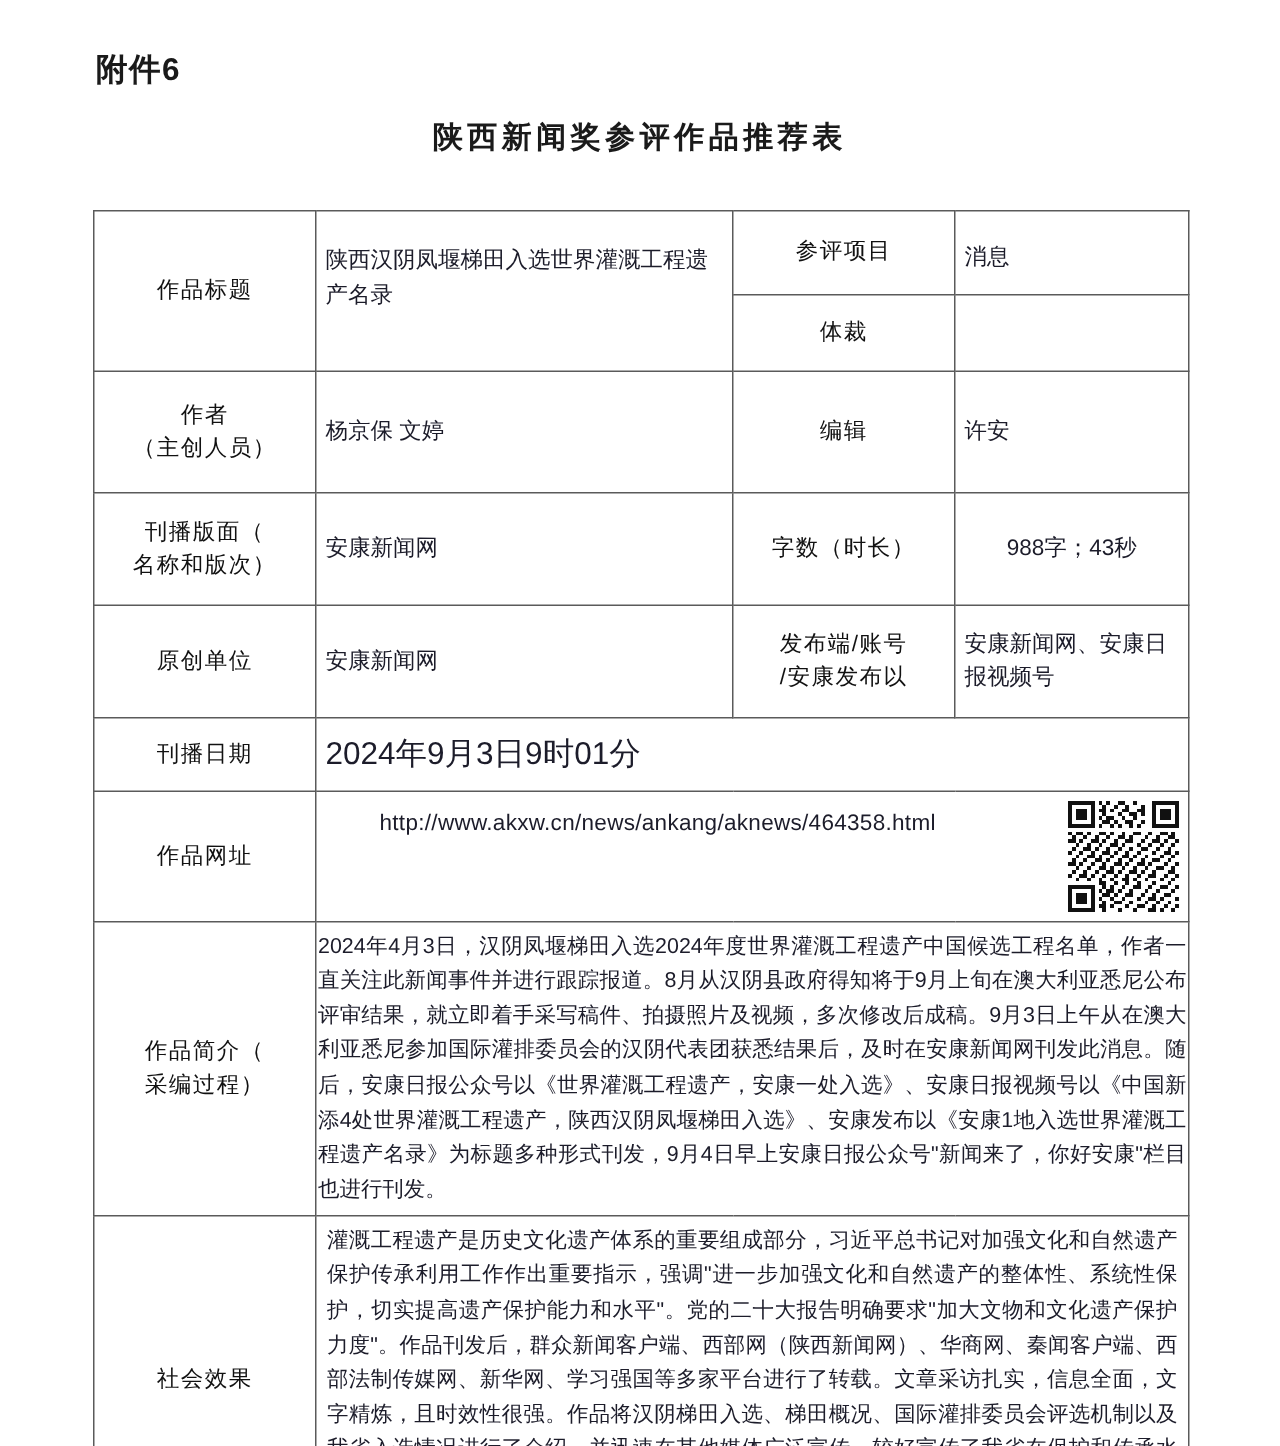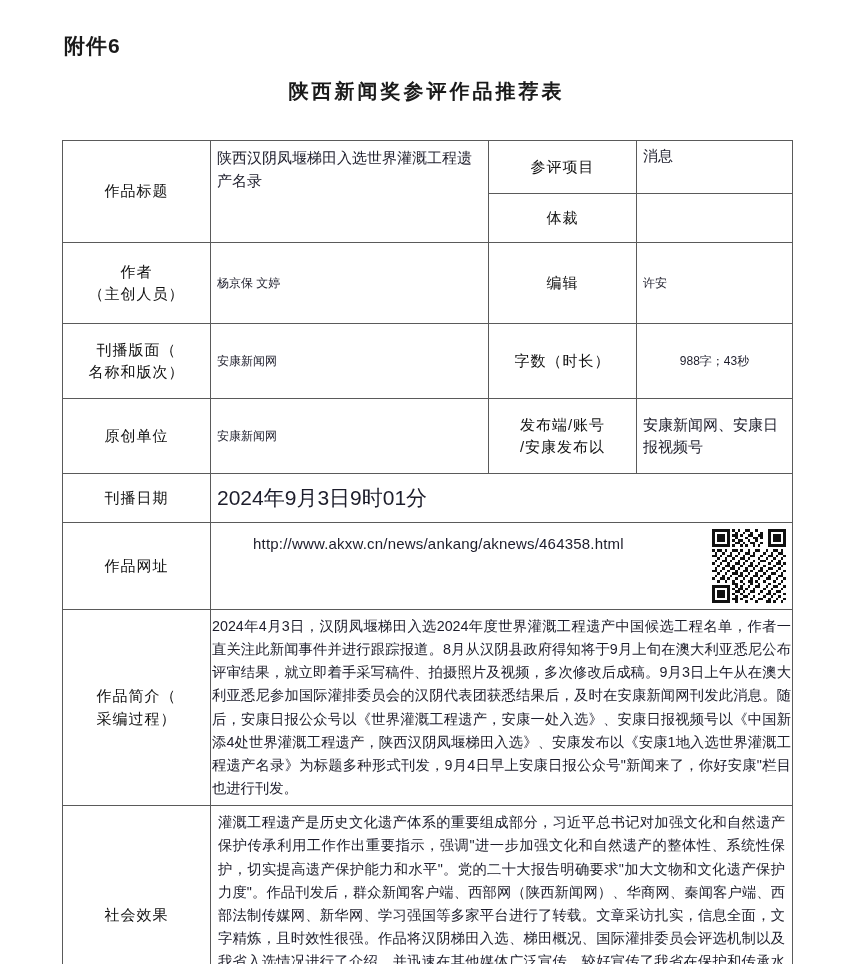--- a/index.html
+++ b/index.html
@@ -70,21 +70,21 @@
   td.value {
     text-align: left;
     font-size: 14px;
     color: #1c1c2a;
     font-family: "Liberation Sans", "DejaVu Sans", sans-serif;
   }
   td.value.big {
     font-size: 21px;
   }
   td.value.mid {
-    font-size: 12px;
+    font-size: 15px;
   }
   td.center {
     text-align: center;
   }
   .para {
     font-size: 14.3px;
     line-height: 1.62;
     text-align: justify;
     color: #1c1c2a;
     font-family: "Liberation Sans", "DejaVu Sans", sans-serif;
@@ -127,23 +127,23 @@
     <colgroup>
       <col style="width:148px">
       <col style="width:278px">
       <col style="width:148px">
       <col style="width:156px">
     </colgroup>
 
     <tbody>
         <tr>
       <td class="label" rowspan="2">作品标题</td>
-      <td class="value" rowspan="2" style="height:80px;vertical-align:top;padding-top:6px;">陕西汉阴凤堰梯田入选世界灌溉工程遗产名录</td>
+      <td class="value" rowspan="2" style="height:80px;vertical-align:top;padding-top:22px;">陕西汉阴凤堰梯田入选世界灌溉工程遗产名录</td>
       <td class="label" style="height:44px;">参评项目</td>
-      <td class="value" style="vertical-align:top;padding-top:4px;">消息</td>
+      <td class="value" style="vertical-align:top;padding-top:20px;">消息</td>
     </tr>
     <tr>
       <td class="label" style="height:40px;">体裁</td>
       <td class="value"></td>
     </tr>
 
     <tr>
       <td class="label" style="height:72px;">
         <span class="sub">作者</span>
         <span class="sub">（主创人员）</span>

